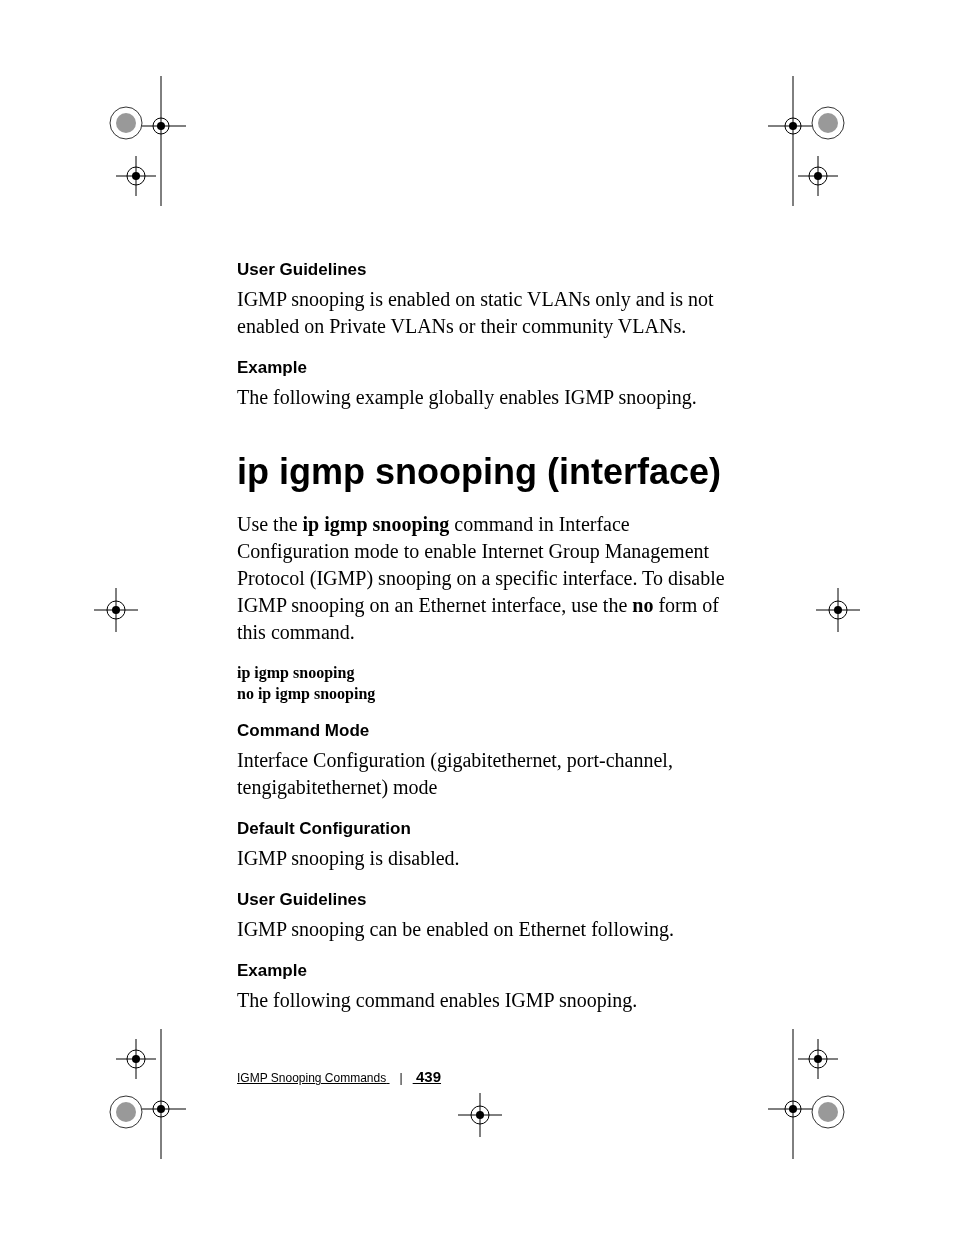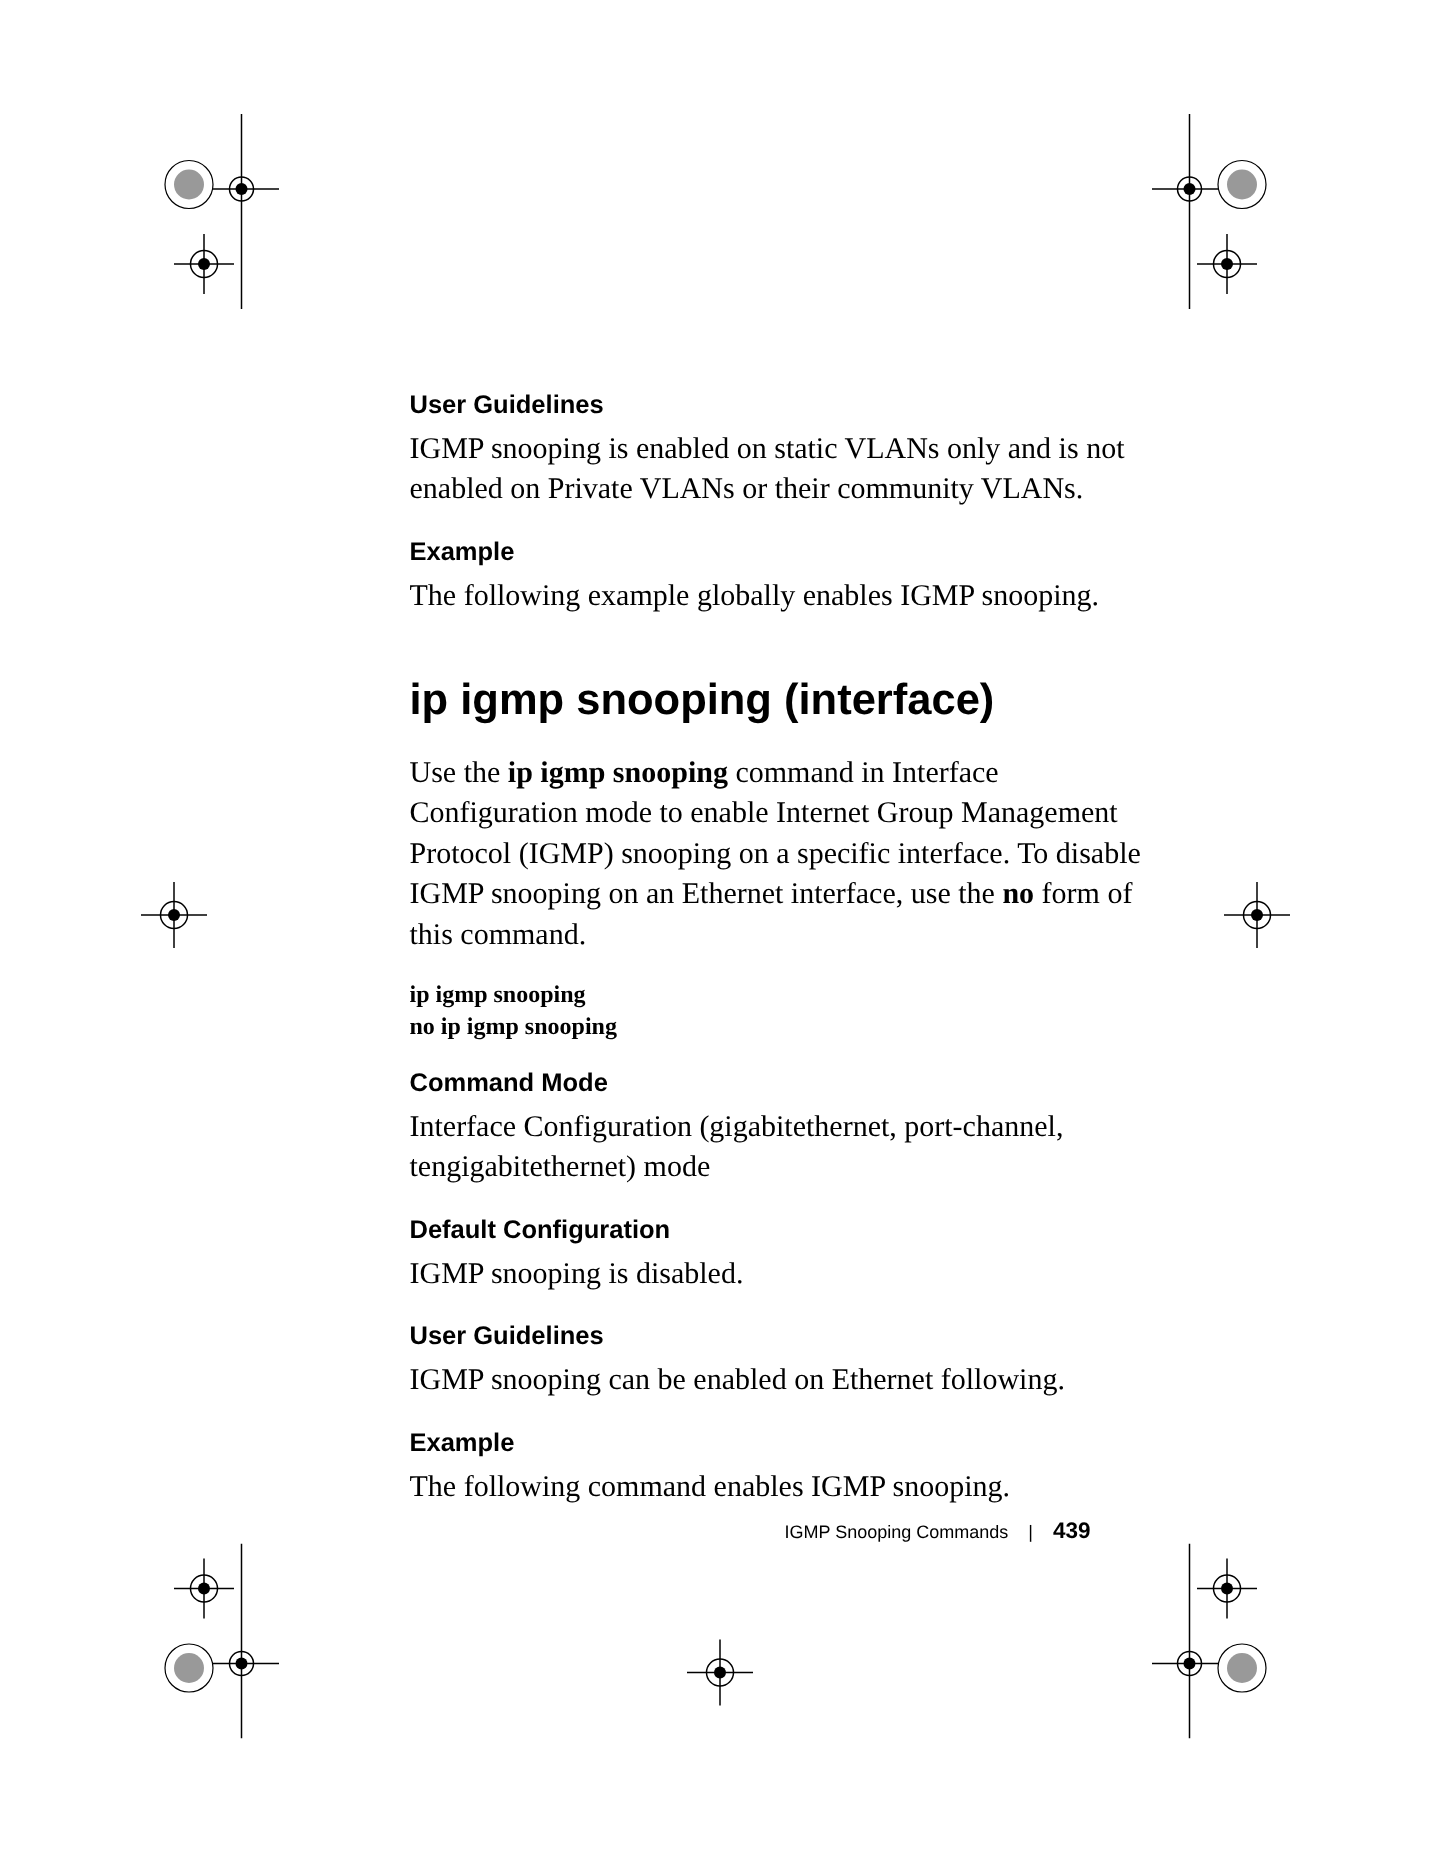--- a/index.html
+++ b/index.html
@@ -19,40 +19,39 @@
       pointer-events: none;
     }
     .crop-mark svg {
       display: block;
     }
     .content {
       position: absolute;
       left: 237px;
       top: 260px;
       width: 490px;
-      margin-left: 36px;
     }
     .section-heading {
       font-family: Arial, Helvetica, sans-serif;
       font-weight: bold;
       font-size: 17px;
       color: #000;
       margin-bottom: 6px;
     }
     .body-text {
       font-family: Georgia, 'Times New Roman', serif;
       font-size: 20px;
       line-height: 1.35;
       color: #000;
       margin-bottom: 18px;
     }
     .main-heading {
       font-family: Arial, Helvetica, sans-serif;
       font-weight: bold;
-      font-size: 29px;
+      font-size: 36px;
       color: #000;
       margin-top: 40px;
       margin-bottom: 18px;
     }
     .syntax-line {
       font-family: Georgia, 'Times New Roman', serif;
       font-size: 16px;
       font-weight: bold;
       color: #000;
       margin-bottom: 3px;
@@ -60,25 +59,26 @@
     .syntax-block {
       margin-bottom: 18px;
     }
     .bold {
       font-weight: bold;
     }
     .footer {
       position: absolute;
       left: 237px;
       right: 227px;
-      top: 1012px;
-      text-align: right;
+      top: 1068px;
+      text-align: left;
       font-family: Arial, Helvetica, sans-serif;
       font-size: 12px;
       color: #000;
+      text-decoration: underline;
     }
     .footer .divider {
       margin: 0 10px;
       color: #000;
     }
     .footer .page-num {
       font-weight: bold;
       font-size: 15px;
     }
     .section-block {

